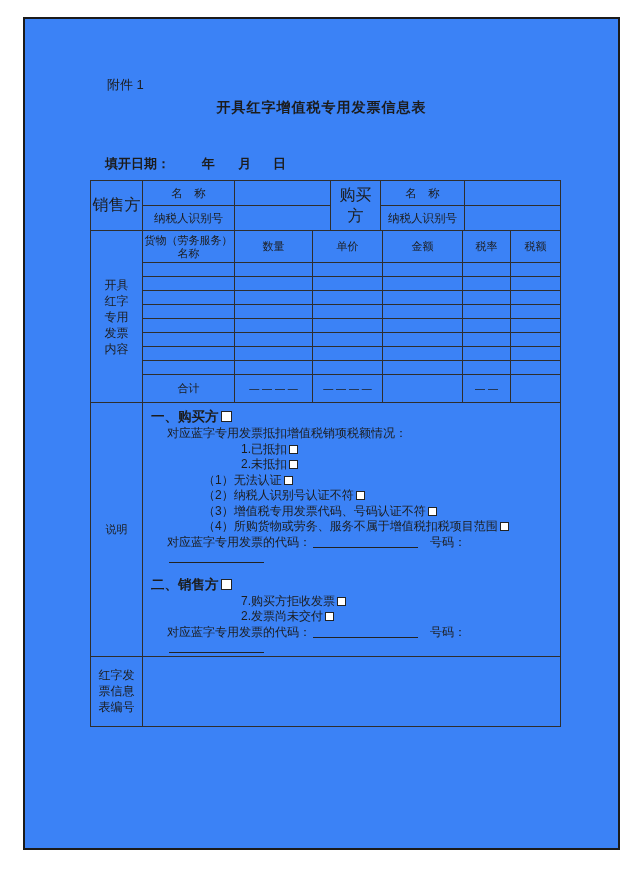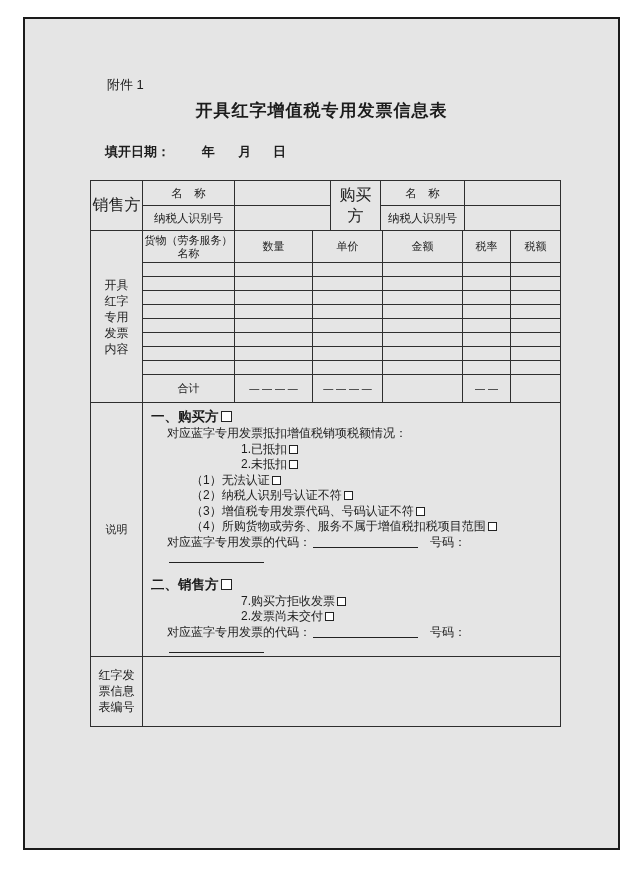--- a/index.html
+++ b/index.html
@@ -5,28 +5,28 @@
   * { margin:0; padding:0; box-sizing:border-box; }
   html,body { background:#ffffff; }
   body {
     width:643px; height:869px; position:relative;
     font-family:"Liberation Sans", sans-serif;
     color:#1c1c1c;
     -webkit-font-smoothing:antialiased;
   }
   .frame {
     position:absolute; left:23px; top:17px; width:597px; height:833px;
-    border:2px solid #1b1b1b; background:#e5e5e5;
+    border:2px solid #1b1b1b; background:#3b82f6;
   }
   .attachment { position:absolute; left:82px; top:57px; font-size:13px; }
   .title {
     position:absolute; left:0; right:0; top:80px; text-align:center;
-    font-size:17px; font-weight:bold; letter-spacing:1px;
-  }
-  .date-line { position:absolute; left:80px; top:124px; font-size:13px; font-weight:bold; }
+    font-size:14px; font-weight:bold; letter-spacing:1px;
+  }
+  .date-line { position:absolute; left:80px; top:136px; font-size:13px; font-weight:bold; }
   .date-line .dy { margin-left:28px; }
   .date-line .dm { margin-left:20px; }
   .date-line .dd { margin-left:18px; }
 
   .form { position:absolute; left:65px; top:161px; width:470px; }
   table.tbl { border-collapse:collapse; table-layout:fixed; width:470px; }
   table.tbl + table.tbl { margin-top:-1px; }
   table.tbl td {
     border:1px solid #2e2e2e; font-size:11px; text-align:center;
     vertical-align:middle; overflow:hidden; padding:0 1px;
@@ -46,21 +46,21 @@
   .v2 span { width:2em; font-size:12px; line-height:16px; }
   .v3 span { width:3em; font-size:12px; line-height:16px; }
 
   .notes-row td.notes-cell { text-align:left; vertical-align:top; }
   .notes-cell { height:246px; padding:5px 4px 0 8px !important; }
   .notes-label { font-size:12px; }
   .n-heading { font-size:13.5px; font-weight:bold; line-height:18px; }
   .n-line { font-size:12px; line-height:15.5px; }
   .ml-intro { margin-left:16px; }
   .ml-opt { margin-left:90px; }
-  .ml-sub { margin-left:40px; }
+  .ml-sub { margin-left:52px; }
   .sec2 { margin-top:10px; }
   .cb {
     display:inline-block; width:9px; height:9px;
     border:1px solid #222; margin-left:2px; vertical-align:-1px; background:#fff;
   }
   .cb-lg { width:11px; height:11px; vertical-align:-1px; }
   .blank {
     display:inline-block; border-bottom:1px solid #222; height:12px;
     vertical-align:-2px;
   }

